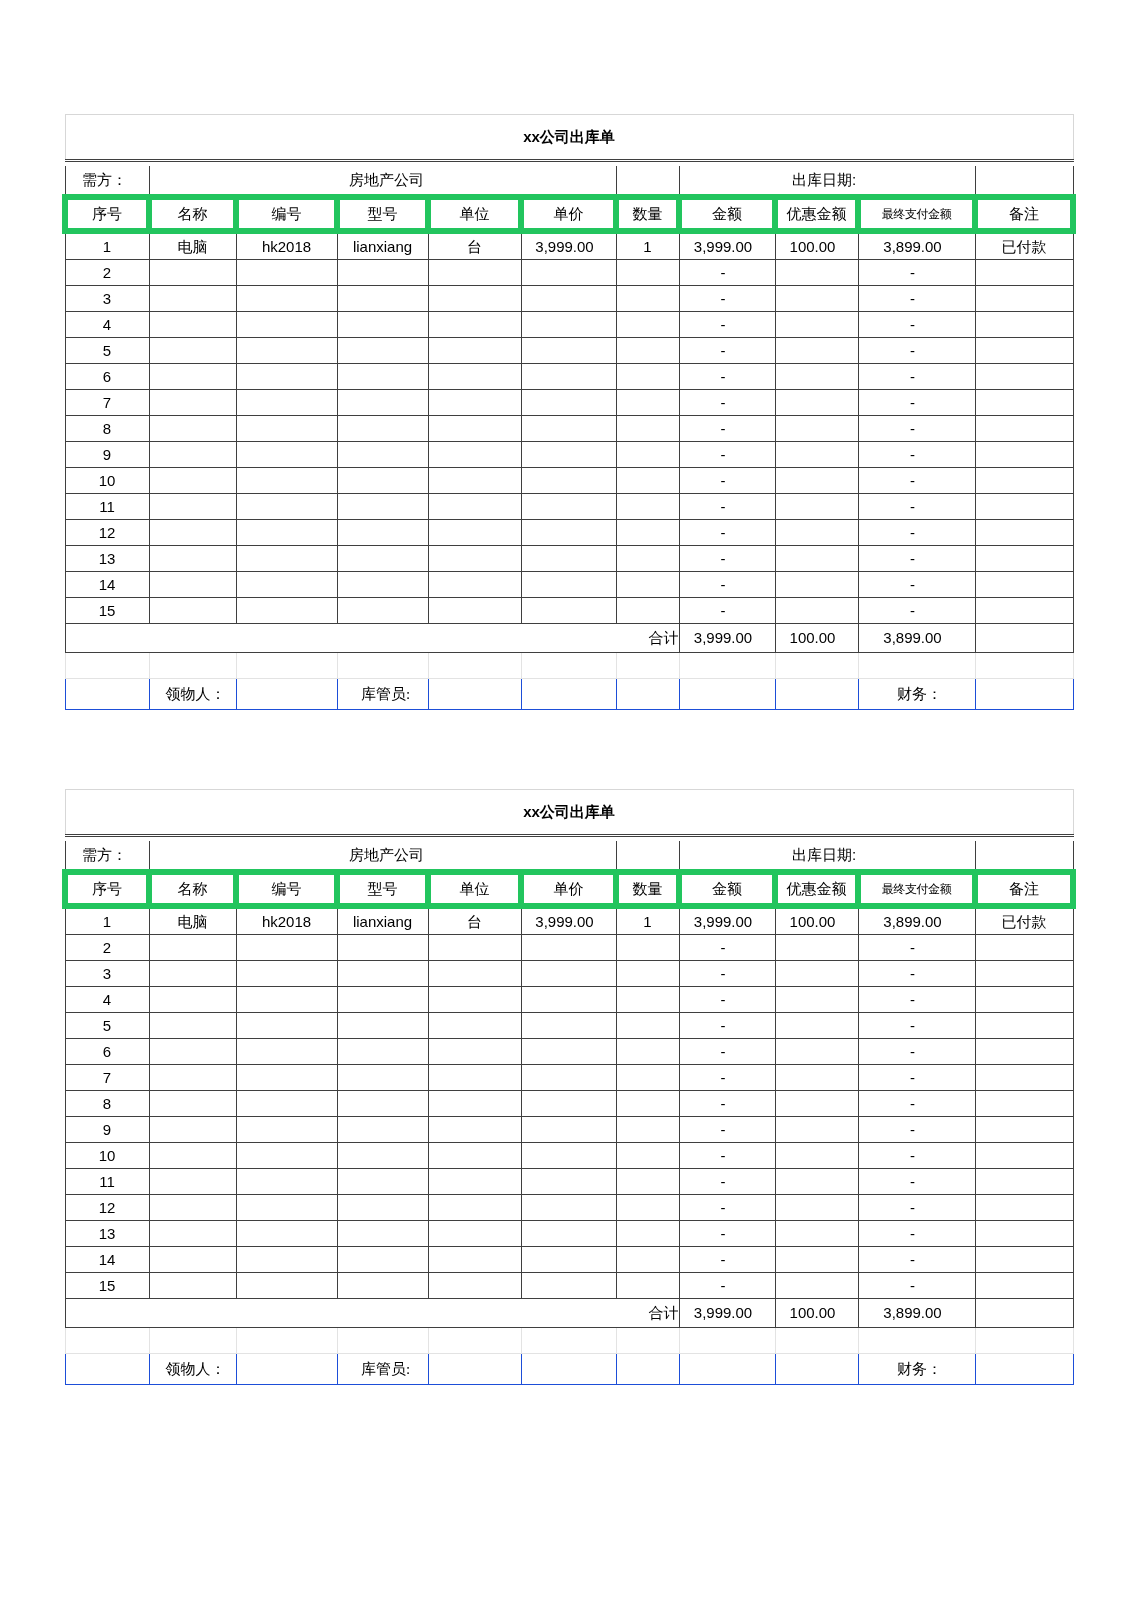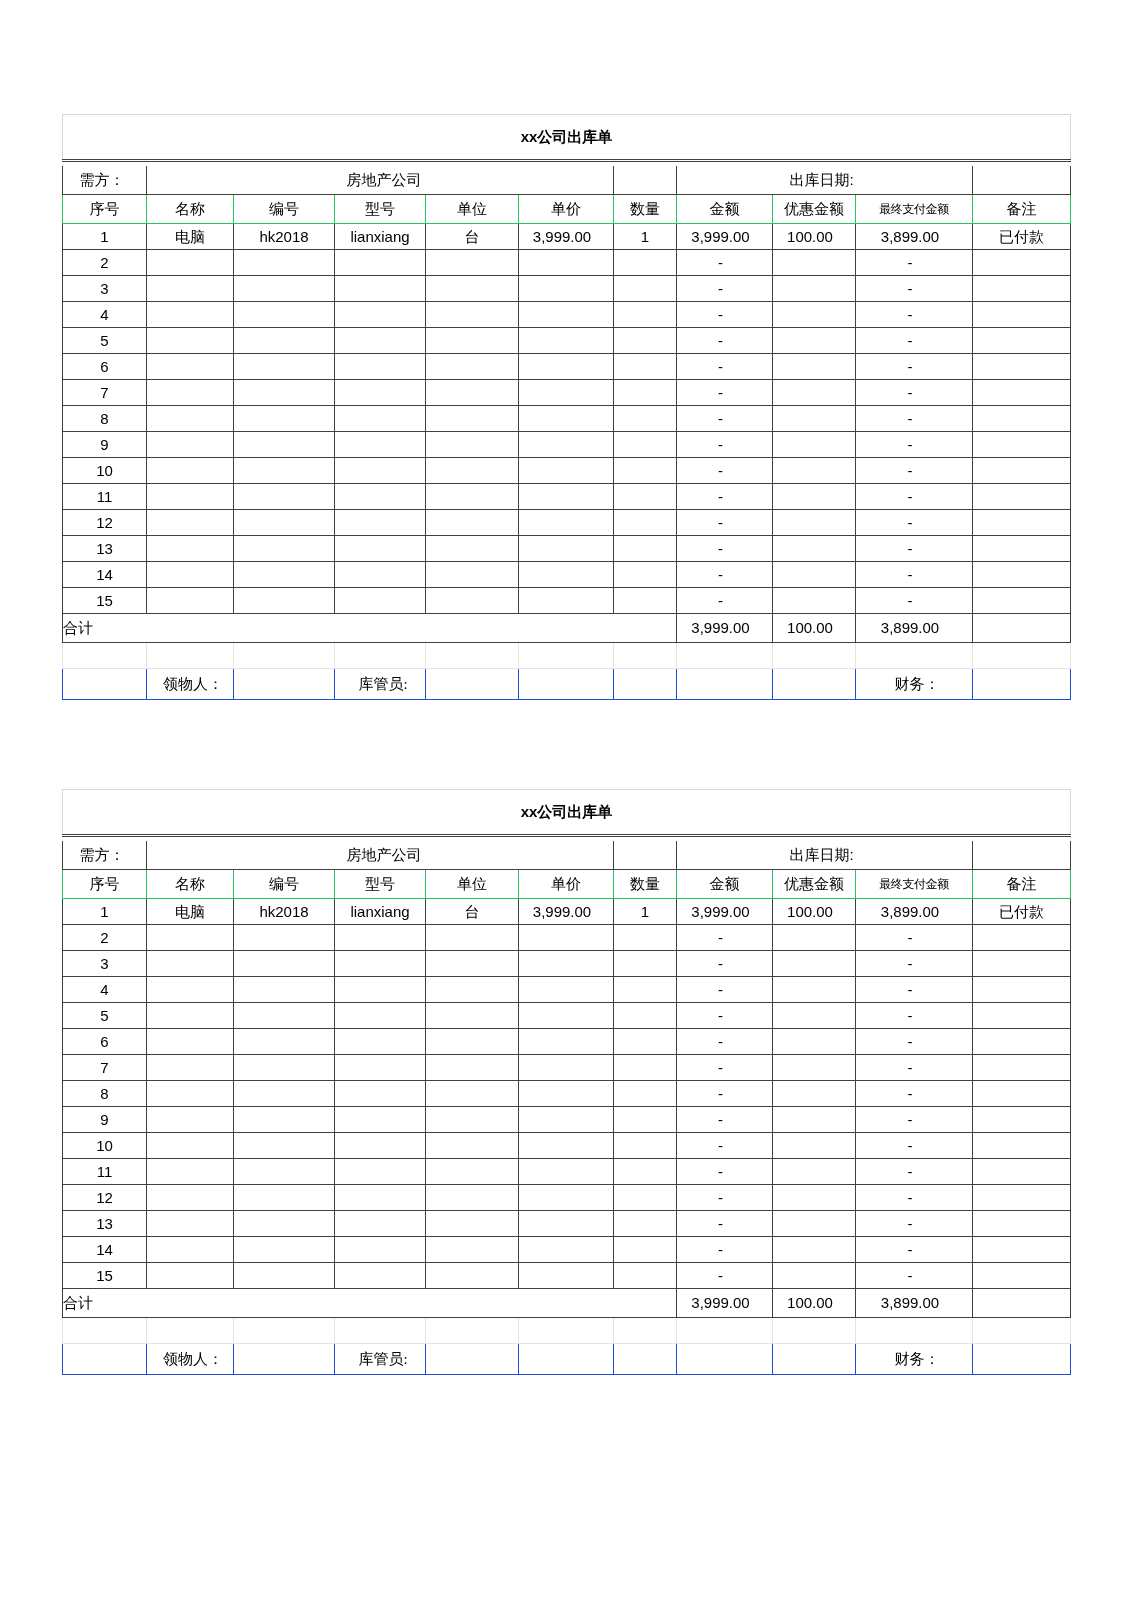--- a/index.html
+++ b/index.html
@@ -86,37 +86,37 @@
   .info-value   { text-align: left;   padding-left: 8px !important; border-left: 1px solid #3f3f3f; }
   .info-blank   { border-left: 1px solid #3f3f3f; }
   .info-date    { text-align: right;  padding-right: 6px !important; }
 
   
   .colhead td {
     height: 28px !important;
     line-height: 28px !important;
     font-size: 15px;
     font-weight: normal;
-    border: 1px solid #22c55e;
+    border: 6px solid #22c55e;
   }
   .colhead td.narrowtxt { font-size: 12px; letter-spacing: -0.4px; }
 
   
   .data-row td { border: 1px solid #3f3f3f; }
   .cell-num    { text-align: right; padding-right: 8px !important; }
   .cell-dash   { text-align: right; padding-right: 8px !important; }
 
   
   .total-row td {
     height: 28px !important;
     line-height: 28px !important;
     border: 1px solid #3f3f3f;
     font-size: 15px;
   }
-  .total-row .total-label { text-align: left; margin-left: 37px; }
+  .total-row .total-label { text-align: right; margin-left: 37px; }
 
   
   .sig-spacer td {
     height: 26px !important;
     line-height: 26px !important;
     border: 1px solid #e3e3e3;
     border-top: none;
   }
   .sig-row td {
     height: 30px !important;

